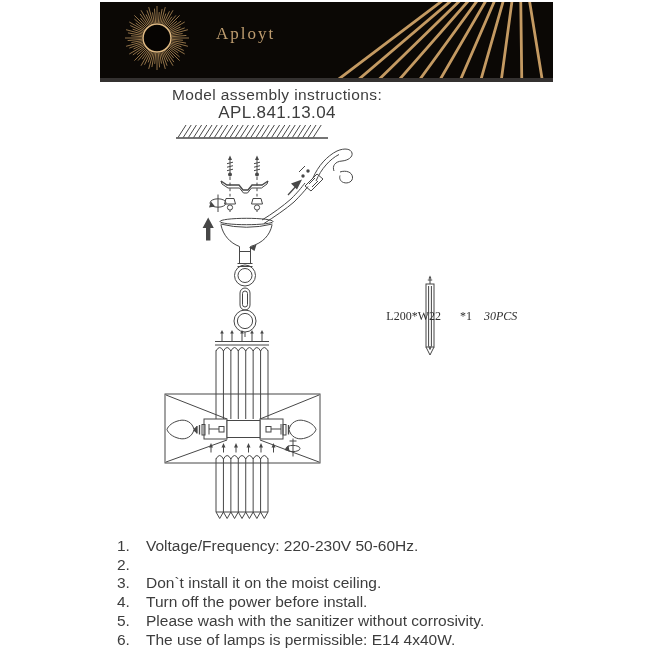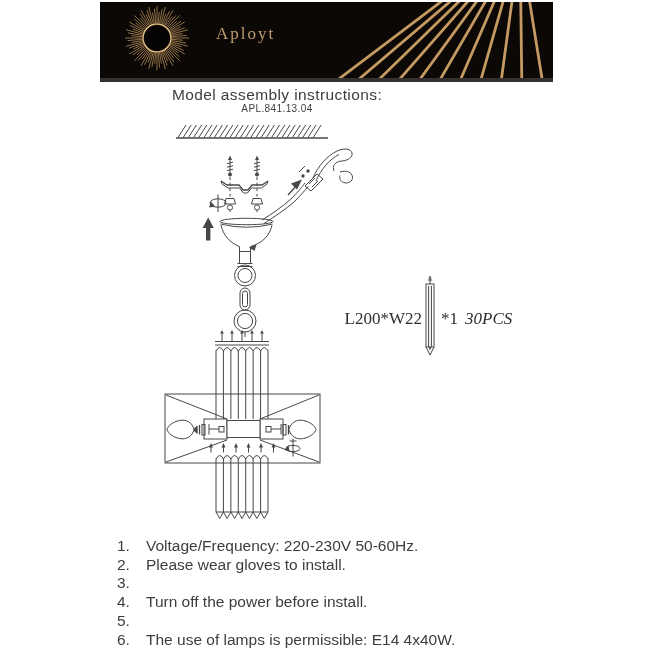--- a/index.html
+++ b/index.html
@@ -22,34 +22,34 @@
     position:absolute; left:216px; top:25px;
     font-family:"Liberation Serif", serif;
     font-size:17px; letter-spacing:2px;
     color:var(--brand_gold,#bd9c6f);
     line-height:1;
   }
 
   
   .subtitle { position:absolute; left:0; width:554px; text-align:center; }
   .subtitle.l1 { top:86px;  font-size:15.5px; letter-spacing:.4px; }
-  .subtitle.l2 { top:103px; font-size:10px;   letter-spacing:.4px;text-align:center; }
+  .subtitle.l2 { top:103px; font-size:17px;   letter-spacing:.4px;text-align:center; }
 
   
   #diagram { position:absolute; left:0; top:0; width:650px; height:650px; }
   .ln { fill:none; stroke:var(--line,#474747); stroke-width:1; }
   .ln2{ fill:none; stroke:var(--line,#474747); stroke-width:1.3; }
   .fl { fill:var(--line,#474747); stroke:none; }
   .wh { fill:#ffffff; stroke:var(--line,#474747); stroke-width:1; }
   .dash { stroke-dasharray:3 2.6; }
 
   
   .plabel {
     position:absolute; font-family:"Liberation Serif", serif;
-    font-size:17px; color:#2f2f2f; line-height:1;
+    font-size:12px; color:#2f2f2f; line-height:1;margin-left:19px;
   }
   .plabel.size { left:340px; top:310px; width:82px; text-align:right; }
   .plabel.count { left:441px; top:310px; }
   .plabel.qty { left:465px; top:310px;font-style:italic; }
 
   
   .instructions { position:absolute; left:117px; top:537px; width:460px; }
   .instr-row { display:flex; font-size:15.5px; line-height:18.7px; }
   .instr-num { width:16px; flex:none; }
   .instr-text { margin-left:13px; }
@@ -398,29 +398,30 @@
 <span class="plabel count">*1</span>
 <span class="plabel qty">30PCS</span>
 
 <div class="instructions">
   <div class="instr-row">
     <span class="instr-num">1.</span>
     <span class="instr-text">Voltage/Frequency: 220-230V 50-60Hz.</span>
   </div>
   <div class="instr-row">
     <span class="instr-num">2.</span>
-    <span class="instr-text">Please wear gloves to install.</span>
   </div>
   <div class="instr-row">
     <span class="instr-num">3.</span>
+    <span class="instr-text">Don`t install it on the moist ceiling.</span>
   </div>
   <div class="instr-row">
     <span class="instr-num">4.</span>
     <span class="instr-text">Turn off the power before install.</span>
   </div>
   <div class="instr-row">
     <span class="instr-num">5.</span>
+    <span class="instr-text">Please wash with the sanitizer without corrosivity.</span>
   </div>
   <div class="instr-row">
     <span class="instr-num">6.</span>
     <span class="instr-text">The use of lamps is permissible: E14 4x40W.</span>
   </div>
 </div>
 
 </body></html>

